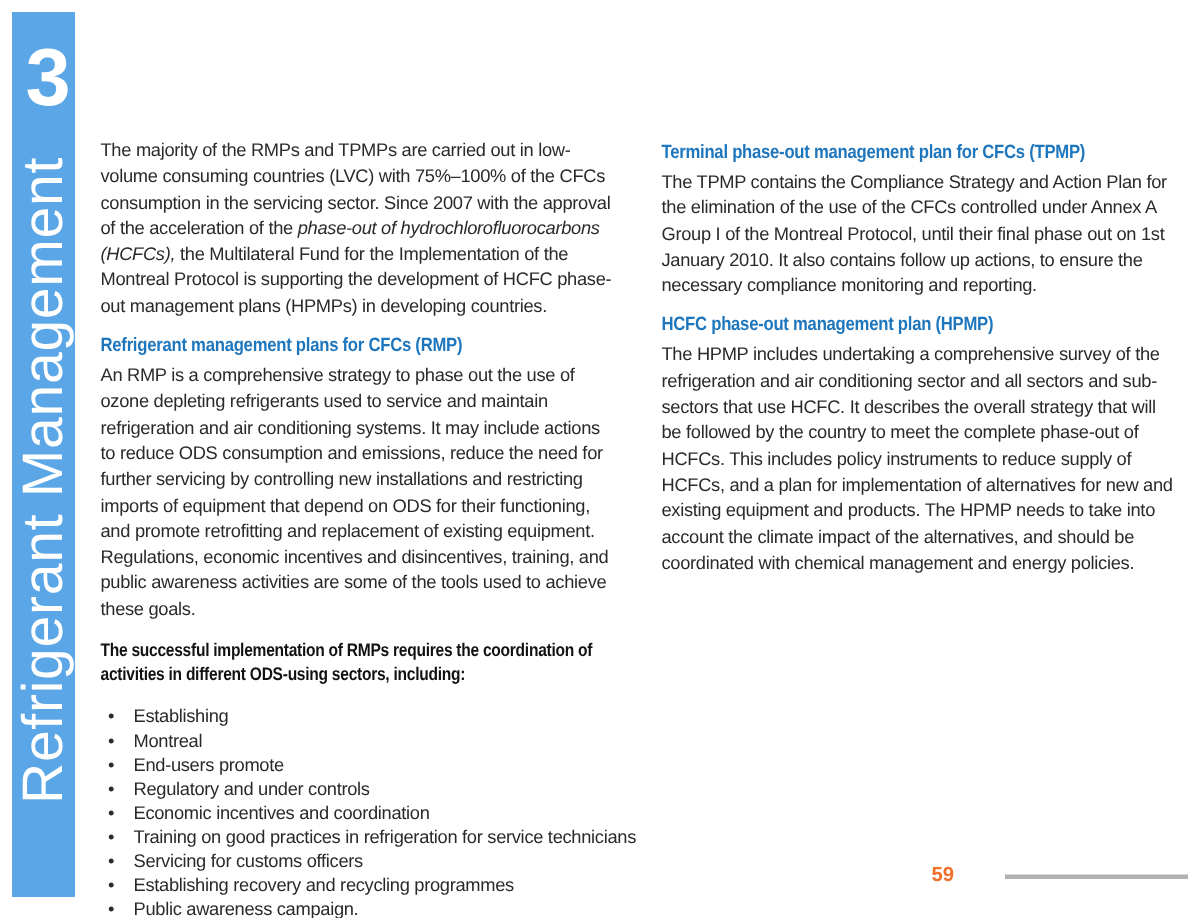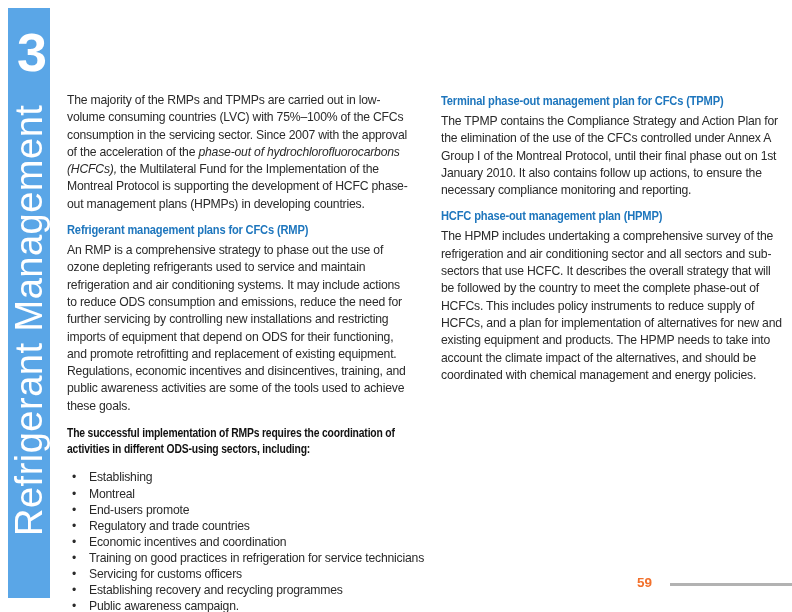--- a/index.html
+++ b/index.html
@@ -44,21 +44,21 @@
     width:400px; line-height:16.2px; font-size:12.2px;
     transform:scaleX(0.85); transform-origin:0 0;
     margin:2px 0 12px 0;
   }
   .bullets { margin-top:4px; }
   .bullet-row { display:flex; line-height:16.1px; white-space:nowrap; }
   .bullet-dot { flex:0 0 22px; width:22px; padding-left:5px; box-sizing:border-box; }
   
   .page-number {
     position:absolute; left:621px; top:576px;
-    color:#f2702b; font-weight:bold; font-size:13.5px; line-height:1;margin-left:16px;
+    color:#f2702b; font-weight:bold; font-size:13.5px; line-height:1;
   }
   .footer-line {
     position:absolute; left:670px; top:583px; width:122px; height:3px;
     background:#b2b2b2;
   }
 </style>
 </head>
 <body>
 
 <div class="page">
@@ -84,21 +84,21 @@
       <div class="bullet-row">
           <span class="bullet-dot">•</span>
           <span class="bullet-text">Montreal</span>
         </div>
       <div class="bullet-row">
           <span class="bullet-dot">•</span>
           <span class="bullet-text">End-users promote</span>
         </div>
       <div class="bullet-row">
           <span class="bullet-dot">•</span>
-          <span class="bullet-text">Regulatory and trade countries</span>
+          <span class="bullet-text">Regulatory and under controls</span>
         </div>
       <div class="bullet-row">
           <span class="bullet-dot">•</span>
           <span class="bullet-text">Economic incentives and coordination</span>
         </div>
       <div class="bullet-row">
           <span class="bullet-dot">•</span>
           <span class="bullet-text">Training on good practices in refrigeration for service technicians</span>
         </div>
       <div class="bullet-row">

